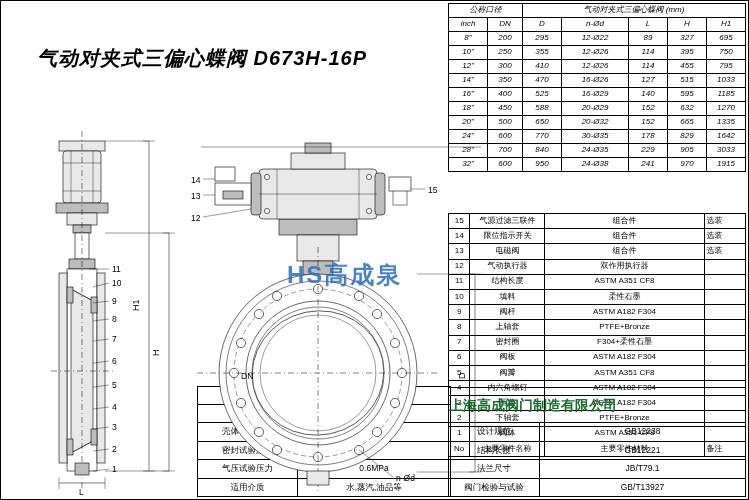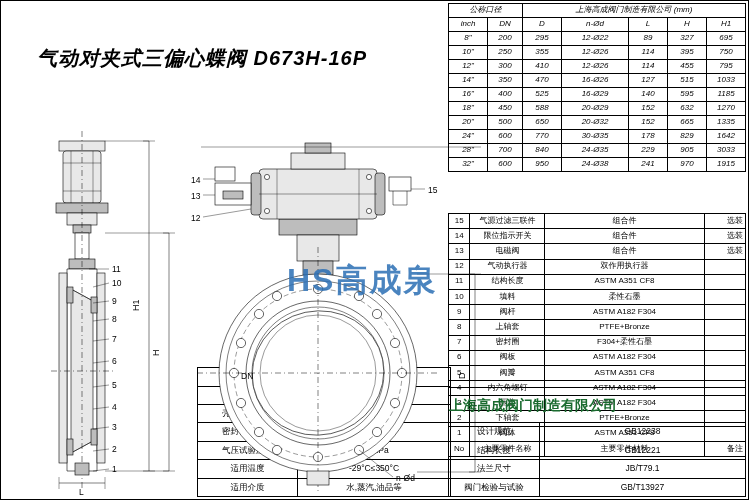--- a/index.html
+++ b/index.html
@@ -49,21 +49,21 @@
   
   #parts{
     position:absolute;
     right:2px;top:212px;
     width:298px;
   }
   #parts td{height:14.2px;font-size:8px;}
   #parts td.no{width:18px;}
   #parts td.nm{width:74px;text-align:center;}
   #parts td.mt{width:179px;text-align:center;}
-  #parts td.rm{width:42px;text-align:right;}
+  #parts td.rm{width:42px;text-align:left;}
   
   #spec{
     position:absolute;
     left:196px;bottom:2px;
     width:254px;
   }
   #spec td{height:17.4px;font-size:8.5px;}
   #spec td.k{width:95px;text-align:center;}
   #spec td.v{width:auto;text-align:center;}
   #spec td.cap{font-size:9px;}
@@ -80,21 +80,21 @@
     height:34px;line-height:34px;
   }
   #company table{width:100%;}
   #company td{height:17.4px;font-size:8.5px;}
   #company td.k{width:86px;text-align:center;font-family:Liberation Serif, serif;}
   #company td.v{text-align:center;}
   
   #watermark{
     position:absolute;
     left:286px;top:258px;
-    font-size:32px;
+    font-size:24px;
     font-weight:bold;
     color:#2b6fb5;
     opacity:.85;
     letter-spacing:2px;
     pointer-events:none;
   }
   
   svg.draw{position:absolute;left:0;top:0;}
   .lnt{stroke:#000;fill:none;stroke-width:.5;}
   .dash{stroke:#000;fill:none;stroke-width:.5;stroke-dasharray:6 3 1 3;}
@@ -109,21 +109,21 @@
 <body>
 
 <div id="sheet">
 
   <div class="title">气动对夹式三偏心蝶阀  D673H-16P</div>
 
   <table id="dim-table">
     <tbody>
         <tr>
       <td class="grp" colspan="2">公称口径</td>
-      <td class="grp" colspan="5">上海高成阀门制造有限公司 (mm)</td>
+      <td class="grp" colspan="5">气动对夹式三偏心蝶阀 (mm)</td>
     </tr>
     <tr class="hdr">
       <td style="width:34px">inch</td>
       <td style="width:30px">DN</td>
       <td style="width:34px">D</td>
       <td style="width:62px">n-Ød</td>
       <td style="width:34px">L</td>
       <td style="width:34px">H</td>
       <td>H1</td>
     </tr>
@@ -335,24 +335,20 @@
           <td class="k">壳体试验压力</td>
           <td class="v"></td>
         </tr>
     <tr>
           <td class="k">密封试验压力</td>
           <td class="v"></td>
         </tr>
     <tr>
           <td class="k">气压试验压力</td>
           <td class="v">0.6MPa</td>
-        </tr>
-    <tr>
-          <td class="k">适用温度</td>
-          <td class="v">-29°C≤350°C</td>
         </tr>
     <tr>
           <td class="k">适用介质</td>
           <td class="v">水,蒸汽,油品等</td>
         </tr>
   </tbody>
     </table>
 
   <div id="company">
     <div class="cname">上海高成阀门制造有限公司</div>

